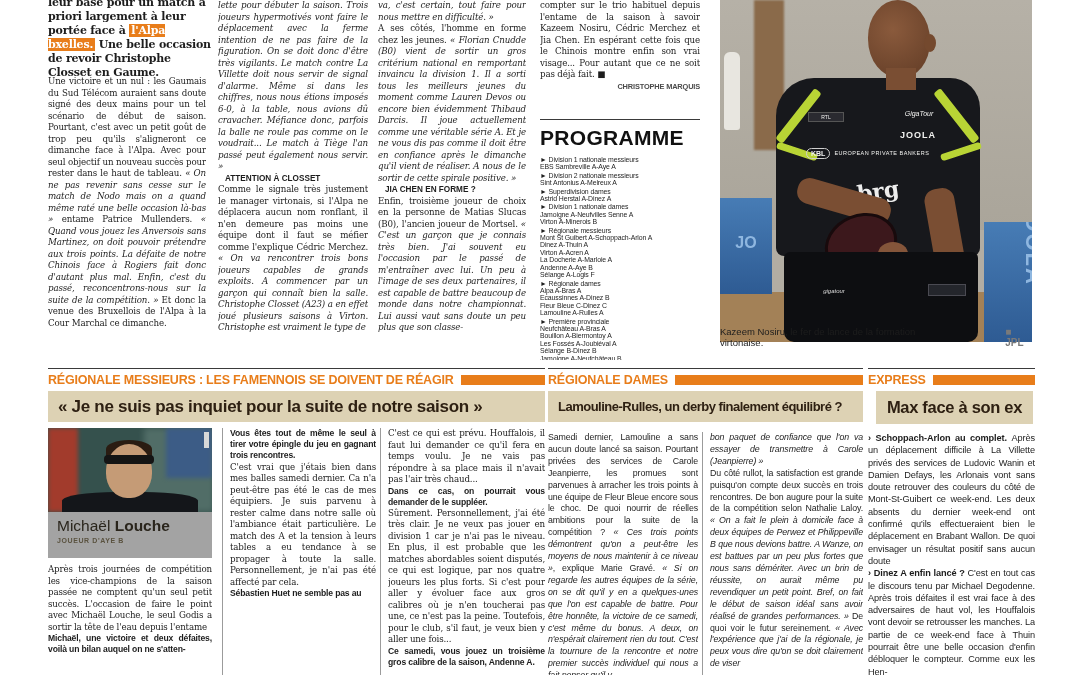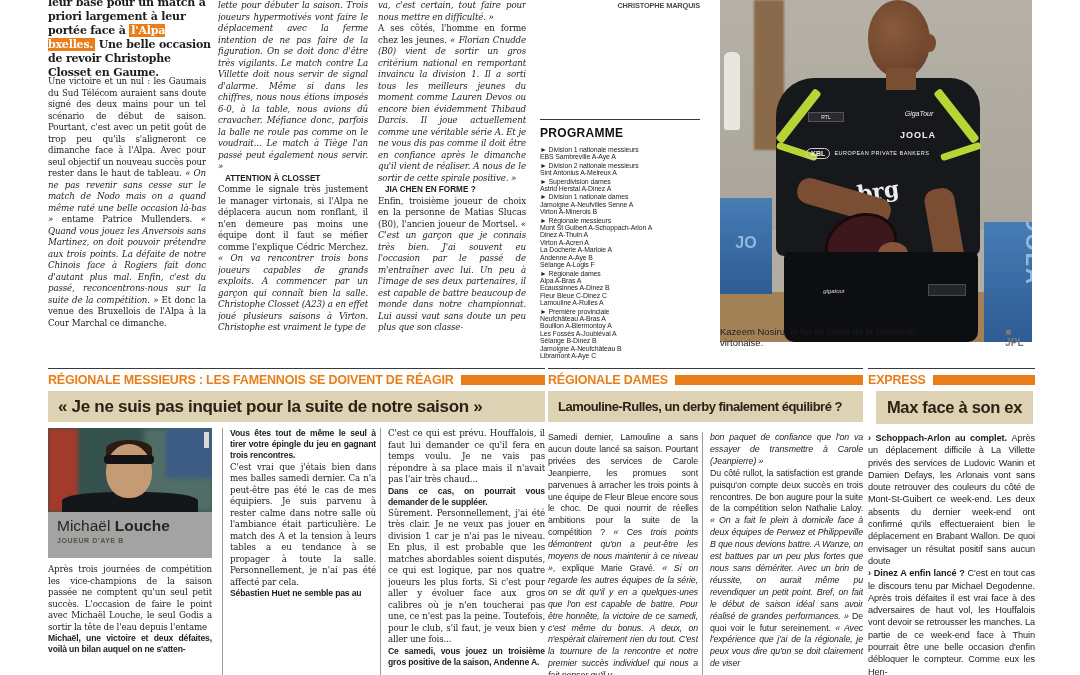--- a/index.html
+++ b/index.html
@@ -15,21 +15,21 @@
   .subhead{font-family:"Liberation Sans",sans-serif;font-weight:bold;font-size:8.2px;
            letter-spacing:0;margin:7px 7px 2px;text-align:left;}
   .byline{font-family:"Liberation Sans",sans-serif;font-weight:bold;font-size:7.4px;
           color:#4a4a4a;text-align:right;margin-top:7px;}
   .q{font-family:"Liberation Sans",sans-serif;font-weight:bold;font-size:8.6px;line-height:11.2px;margin-top:2px;}
   .lead{font-family:"Liberation Sans",sans-serif;font-weight:bold;}
   
   .intro{font-weight:bold;font-size:11px;line-height:14px;letter-spacing:-0.2px;text-align:left;}
   .hl{background:#e87d1a;color:#ffffff;padding:0 2px;}
   
-  .prog-title{font-family:"Liberation Sans",sans-serif;font-weight:bold;font-size:12px;
+  .prog-title{font-family:"Liberation Sans",sans-serif;font-weight:bold;font-size:21px;
               letter-spacing:0.3px;color:#111;margin-bottom:6px;}
   .prog{font-family:"Liberation Sans",sans-serif;font-size:6.9px;line-height:7.4px;
         letter-spacing:-0.1px;text-align:left;}
   .prog p{margin:0;}
   .prog .cat{margin-top:1px;}
   .hrule{background:#3a3a3a;height:1px;}
   .vrule{background:#9b9b9b;width:1px;}
   
   .kicker{display:flex;align-items:center;gap:7px;font-family:"Liberation Sans",sans-serif;
           font-weight:bold;font-size:12.5px;letter-spacing:-0.2px;color:#e87d1a;white-space:nowrap;}
@@ -117,20 +117,21 @@
     <p class="subhead"><span class="subhead">ATTENTION À CLOSSET</span></p>
     <p><span>Comme le signale très justement le manager virtonais, si l'Alpa ne déplacera aucun nom ronflant, il n'en demeure pas moins une équipe dont il faut se méfier comme l'explique Cédric Merchez. </span><span class="i">« On va rencontrer trois bons joueurs capables de grands exploits. A commencer par un garçon qui connaît bien la salle. Christophe Closset (A23) a en effet joué plusieurs saisons à Virton. Christophe est vraiment le type de</span></p>
   </div>
 <div class="abs col serifcol" style="left:378px;top:0;width:148px;height:360px;">
     <p><span class="i">va, c'est certain, tout faire pour nous mettre en difficulté. »</span></p>
     <p><span>A ses côtés, l'homme en forme chez les jeunes. </span><span class="i">« Florian Cnudde (B0) vient de sortir un gros critérium national en remportant invaincu la division 1. Il a sorti tous les meilleurs jeunes du moment comme Lauren Devos ou encore bien évidemment Thibaud Darcis. Il joue actuellement comme une véritable série A. Et je ne vous dis pas comme il doit être en confiance après le dimanche qu'il vient de réaliser. A nous de le sortir de cette spirale positive. »</span></p>
     <p class="subhead"><span class="subhead">JIA CHEN EN FORME ?</span></p>
     <p><span>Enfin, troisième joueur de choix en la personne de Matias Slucas (B0), l'ancien joueur de Mortsel. </span><span class="i">« C'est un garçon que je connais très bien. J'ai souvent eu l'occasion par le passé de m'entraîner avec lui. Un peu à l'image de ses deux partenaires, il est capable de battre beaucoup de monde dans notre championnat. Lui aussi vaut sans doute un peu plus que son classe-</span></p>
   </div>
 <div class="abs col serifcol" style="left:540px;top:0;width:160px;height:118px;">
+    <p><span>compter sur le trio habituel depuis l'entame de la saison à savoir Kazeem Nosiru, Cédric Merchez et Jia Chen. En espérant cette fois que le Chinois montre enfin son vrai visage... Pour autant que ce ne soit pas déjà fait. ■</span></p>
     <p class="byline"><span class="byline">CHRISTOPHE MARQUIS</span></p>
   </div>
 
 <div class="abs hrule" style="left:540px;top:119px;width:160px;"></div>
 
 <div class="abs" style="left:540px;top:126px;width:160px;height:234px;overflow:hidden;">
   <div class="prog-title">PROGRAMME</div>
   <div class="prog">
       <p class="cat"><span class="cat">► Division 1 nationale messieurs</span></p>
       <p><span>EBS Sambreville A-Aye A</span></p>
@@ -250,21 +251,21 @@
 <div class="abs col serifcol" style="left:230px;top:428px;width:146px;height:247px;">
     <p class="q"><span class="q">Vous êtes tout de même le seul à tirer votre épingle du jeu en gagnant trois rencontres.</span></p>
     <p><span>C'est vrai que j'étais bien dans mes balles samedi dernier. Ca n'a peut-être pas été le cas de mes équipiers. Je suis parvenu à rester calme dans notre salle où l'ambiance était particulière. Le match des A et la tension à leurs tables a eu tendance à se propager à toute la salle. Personnellement, je n'ai pas été affecté par cela.</span></p>
     <p class="q"><span class="q">Sébastien Huet ne semble pas au</span></p>
   </div>
 <div class="abs vrule" style="left:380px;top:428px;height:247px;"></div>
 <div class="abs col serifcol" style="left:388px;top:428px;width:157px;height:247px;">
     <p><span>C'est ce qui est prévu. Houffalois, il faut lui demander ce qu'il fera en temps voulu. Je ne vais pas répondre à sa place mais il n'avait pas l'air très chaud...</span></p>
     <p class="q"><span class="q">Dans ce cas, on pourrait vous demander de le suppléer.</span></p>
     <p><span>Sûrement. Personnellement, j'ai été très clair. Je ne veux pas jouer en division 1 car je n'ai pas le niveau. En plus, il est probable que les matches abordables soient disputés, ce qui est logique, par nos quatre joueurs les plus forts. Si c'est pour aller y évoluer face aux gros calibres où je n'en toucherai pas une, ce n'est pas la peine. Toutefois, pour le club, s'il faut, je veux bien y aller une fois...</span></p>
-    <p class="q"><span class="q">Ce samedi, vous jouez un troisième gros positive de la saison, Andenne A.</span></p>
+    <p class="q"><span class="q">Ce samedi, vous jouez un troisième gros calibre de la saison, Andenne A.</span></p>
   </div>
 
 <div class="abs col sanscol" style="left:548px;top:432px;width:150px;height:243px;">
     <p><span>Samedi dernier, Lamouline a sans aucun doute lancé sa saison. Pourtant privées des services de Carole Jeanpierre, les promues sont parvenues à arracher les trois points à une équipe de Fleur Bleue encore sous le choc. De quoi nourrir de réelles ambitions pour la suite de la compétition ? </span><span class="i">« Ces trois points démontrent qu'on a peut-être les moyens de nous maintenir à ce niveau »</span><span>, explique Marie Gravé. </span><span class="i">« Si on regarde les autres équipes de la série, on se dit qu'il y en a quelques-unes que l'on est capable de battre. Pour être honnête, la victoire de ce samedi, c'est même du bonus. A deux, on n'espérait clairement rien du tout. C'est la tournure de la rencontre et notre premier succès individuel qui nous a fait penser qu'il y</span></p>
   </div>
 <div class="abs vrule" style="left:702px;top:432px;height:243px;"></div>
 <div class="abs col sanscol" style="left:710px;top:432px;width:153px;height:243px;">
     <p><span class="i">bon paquet de confiance que l'on va essayer de transmettre à Carole (Jeanpierre) »</span></p>
     <p><span>Du côté rullot, la satisfaction est grande puisqu'on compte deux succès en trois rencontres. De bon augure pour la suite de la compétition selon Nathalie Laloy. </span><span class="i">« On a fait le plein à domicile face à deux équipes de Perwez et Philippeville B que nous devions battre. A Wanze, on est battues par un peu plus fortes que nous sans démériter. Avec un brin de réussite, on aurait même pu revendiquer un petit point. Bref, on fait le début de saison idéal sans avoir réalisé de grandes performances. »</span><span> De quoi voir le futur sereinement. </span><span class="i">« Avec l'expérience que j'ai de la régionale, je peux vous dire qu'on se doit clairement de viser</span></p>
   </div>

